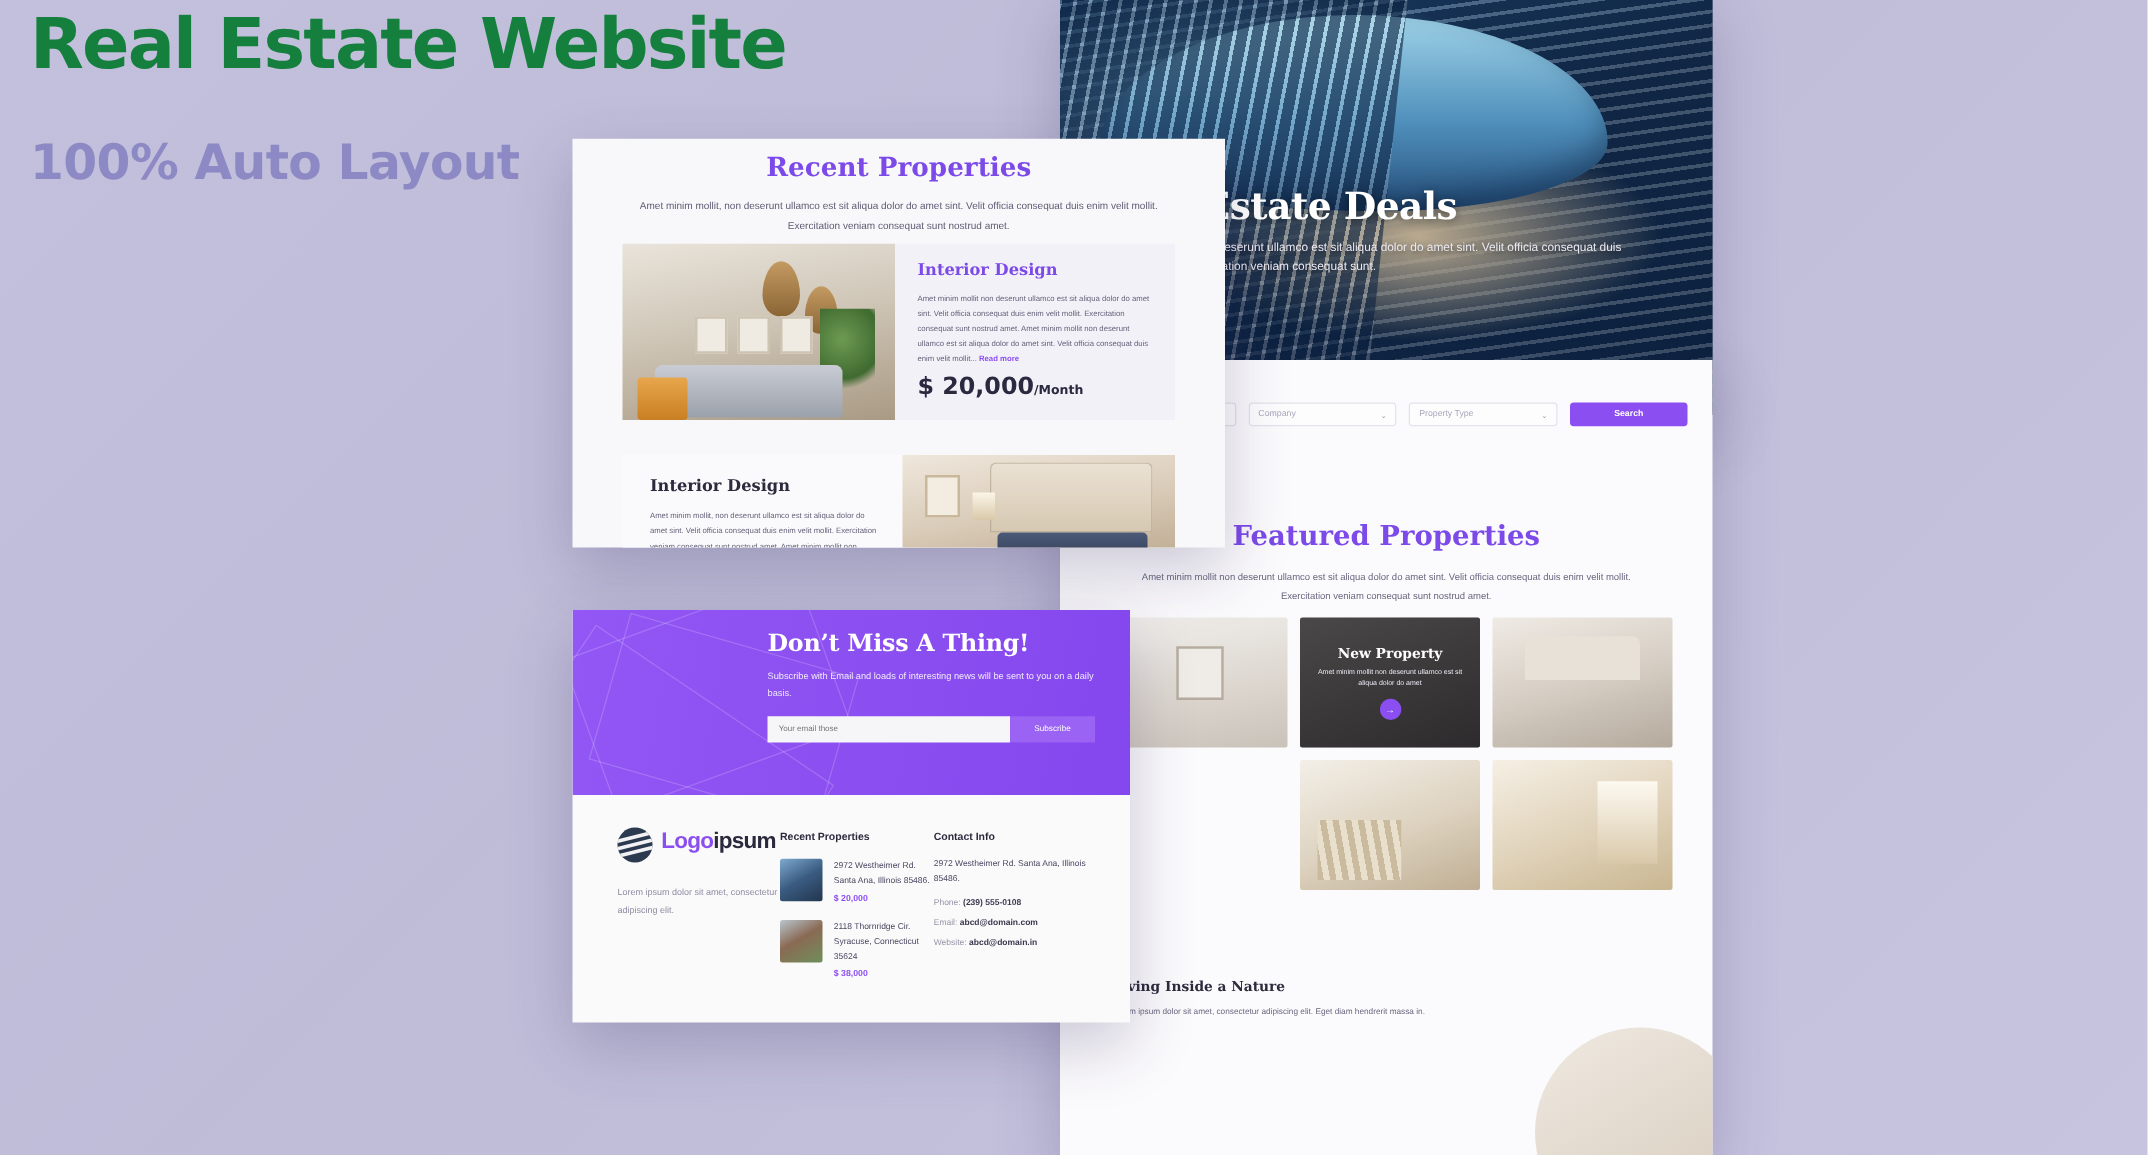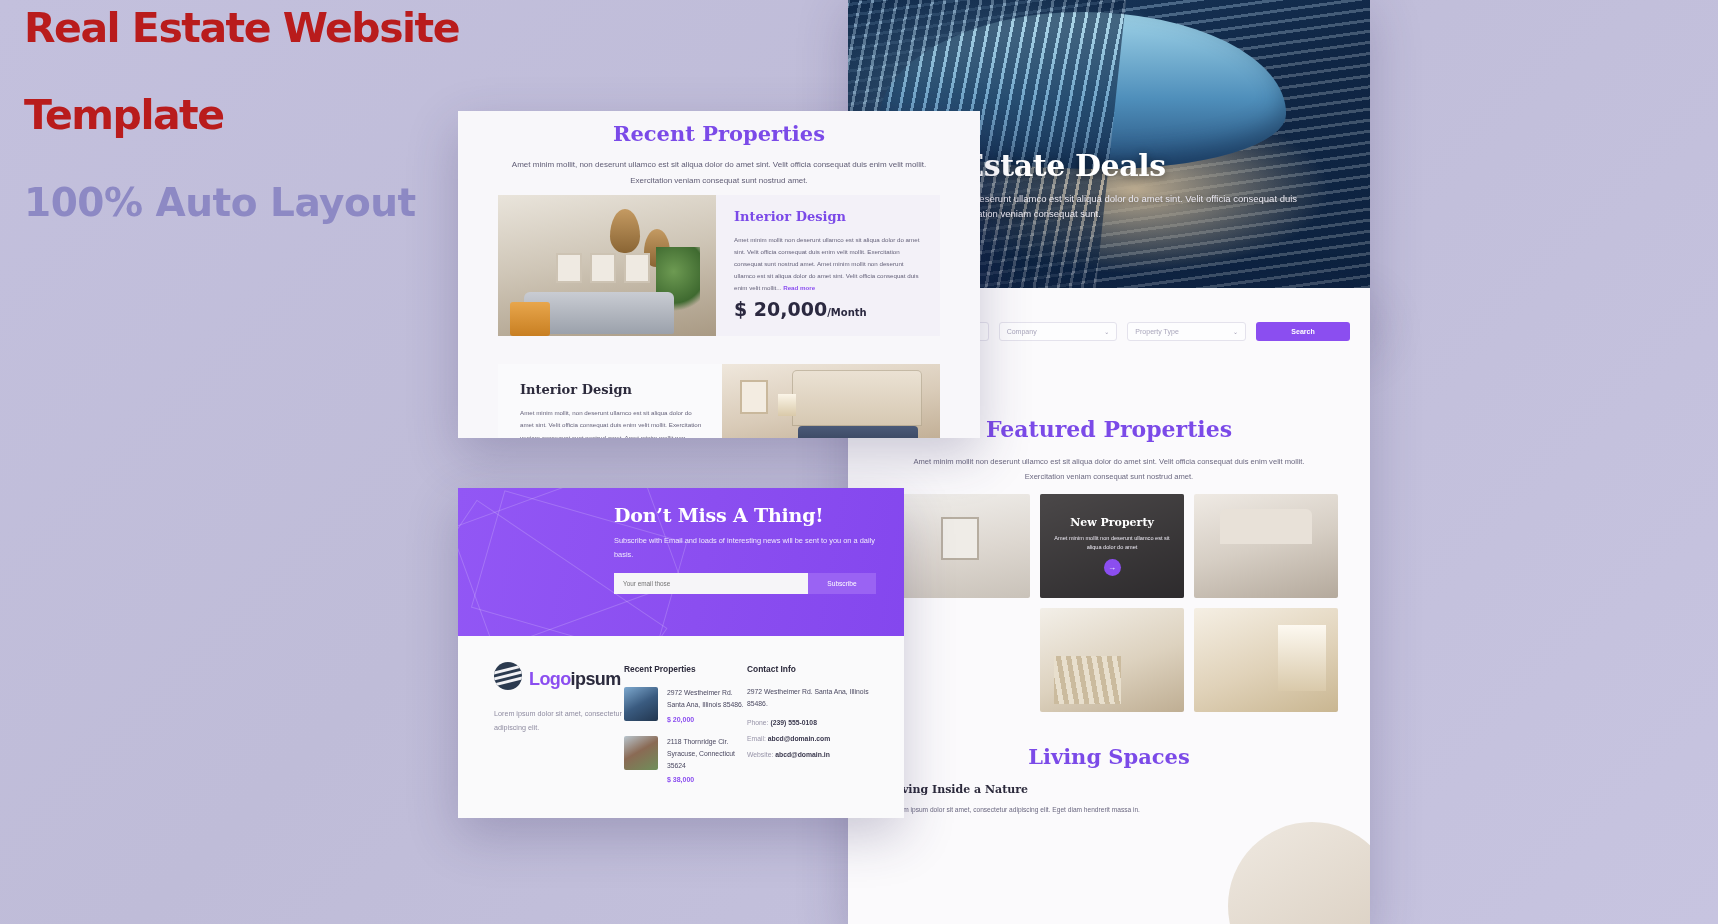--- a/index.html
+++ b/index.html
@@ -14,23 +14,23 @@
   
   .headline-block {
     position: absolute;
     left: 24px; top: 0px;
     width: 800px;
     z-index: 5;
   }
   .headline-1, .headline-2 {
     font-family: "DejaVu Sans", sans-serif;
     font-weight: 700;
-    font-size: 41px;
+    font-size: 56px;
     line-height: 1.0;
-    color: #b91c1c;
+    color: #15803d;
     letter-spacing: -1.5px;
   }
   .headline-1 { margin-top: 8px; }
   .headline-2 { margin-top: 46px; }
   .subheadline {
     font-family: "DejaVu Sans", sans-serif;
     font-weight: 700;
     font-size: 39px;
     color: #8d89c4;
     margin-top: 44px;
@@ -319,21 +319,21 @@
     flex: 1; background: #f6f5f8; border: 0;
     font-size: 6.4px; color: #a6a3b8; padding: 0 9px;
     font-family: "Liberation Sans", sans-serif;
   }
   .news-btn {
     width: 68px; background: #9a63f3; color: #fff;
     font-size: 6.6px; display: flex; align-items: center; justify-content: center;
   }
   .footer { position: relative; padding: 26px 34px 0 36px; display: flex; }
   .f-brand { width: 178px; }
-  .f-logo { display: flex; align-items: flex-end; gap: 7px; }
+  .f-logo { display: flex; align-items: flex-start; gap: 7px; }
   .logo-mark {
     width: 28px; height: 28px; border-radius: 50%;
     background: #2b3a4f; position: relative; overflow: hidden;
     flex: 0 0 28px;
   }
   .logo-mark i {
     position: absolute; left: -4px; height: 3px; width: 36px;
     background: #f2f2f5; transform: rotate(-14deg);
   }
   .logo-mark i:nth-child(1){ top: 6px; }
@@ -352,21 +352,20 @@
   .f-price { margin-top: 5px; font-size: 7px; font-weight: 700; color: #8b4ef0; }
   .f-line { margin-top: 12px; font-size: 6.8px; line-height: 1.8; color: #4a4860; }
   .f-meta { margin-top: 9px; font-size: 6.8px; color: #9794a8; }
   .f-meta b { color: #3a384e; font-weight: 700; }
 </style>
 </head>
 <body>
 
 <div class="headline-block">
   <div class="headline-1">Real Estate Website</div>
-  <div class="headline-2">Template</div>
   <div class="subheadline">100% Auto Layout</div>
 </div>
 
 <div class="panel hero-panel">
   <div class="hero-img">
     <div class="curve"></div>
   </div>
   <div class="hero-text">
     <div class="hero-title">Real Estate Deals</div>
     <div class="hero-sub">Amet minim mollit non deserunt ullamco est sit aliqua dolor do amet sint. Velit officia consequat duis enim velit mollit. Exercitation veniam consequat sunt.</div>
@@ -402,21 +401,20 @@
         <div class="tile-ov-desc">Amet minim mollit non deserunt ullamco est sit aliqua dolor do amet</div>
         <div class="tile-ov-btn">→</div>
       </div>
     </div>
     <div class="tile t-bed"></div>
     <div class="tile"></div>
     <div class="tile t-stair"></div>
     <div class="tile t-kitch"></div>
   </div>
 
-  <div class="living-title">Living Spaces</div>
   <div class="living-sub">Living Inside a Nature</div>
   <div class="living-desc">Lorem ipsum dolor sit amet, consectetur adipiscing elit. Eget diam hendrerit massa in.</div>
   <div class="living-circle"></div>
 </div>
 
 <div class="panel recent-card">
   <div class="recent-title">Recent Properties</div>
   <div class="recent-desc">Amet minim mollit, non deserunt ullamco est sit aliqua dolor do amet sint. Velit officia consequat duis enim velit mollit. Exercitation veniam consequat sunt nostrud amet.</div>
 
   <div class="recent-row1">

